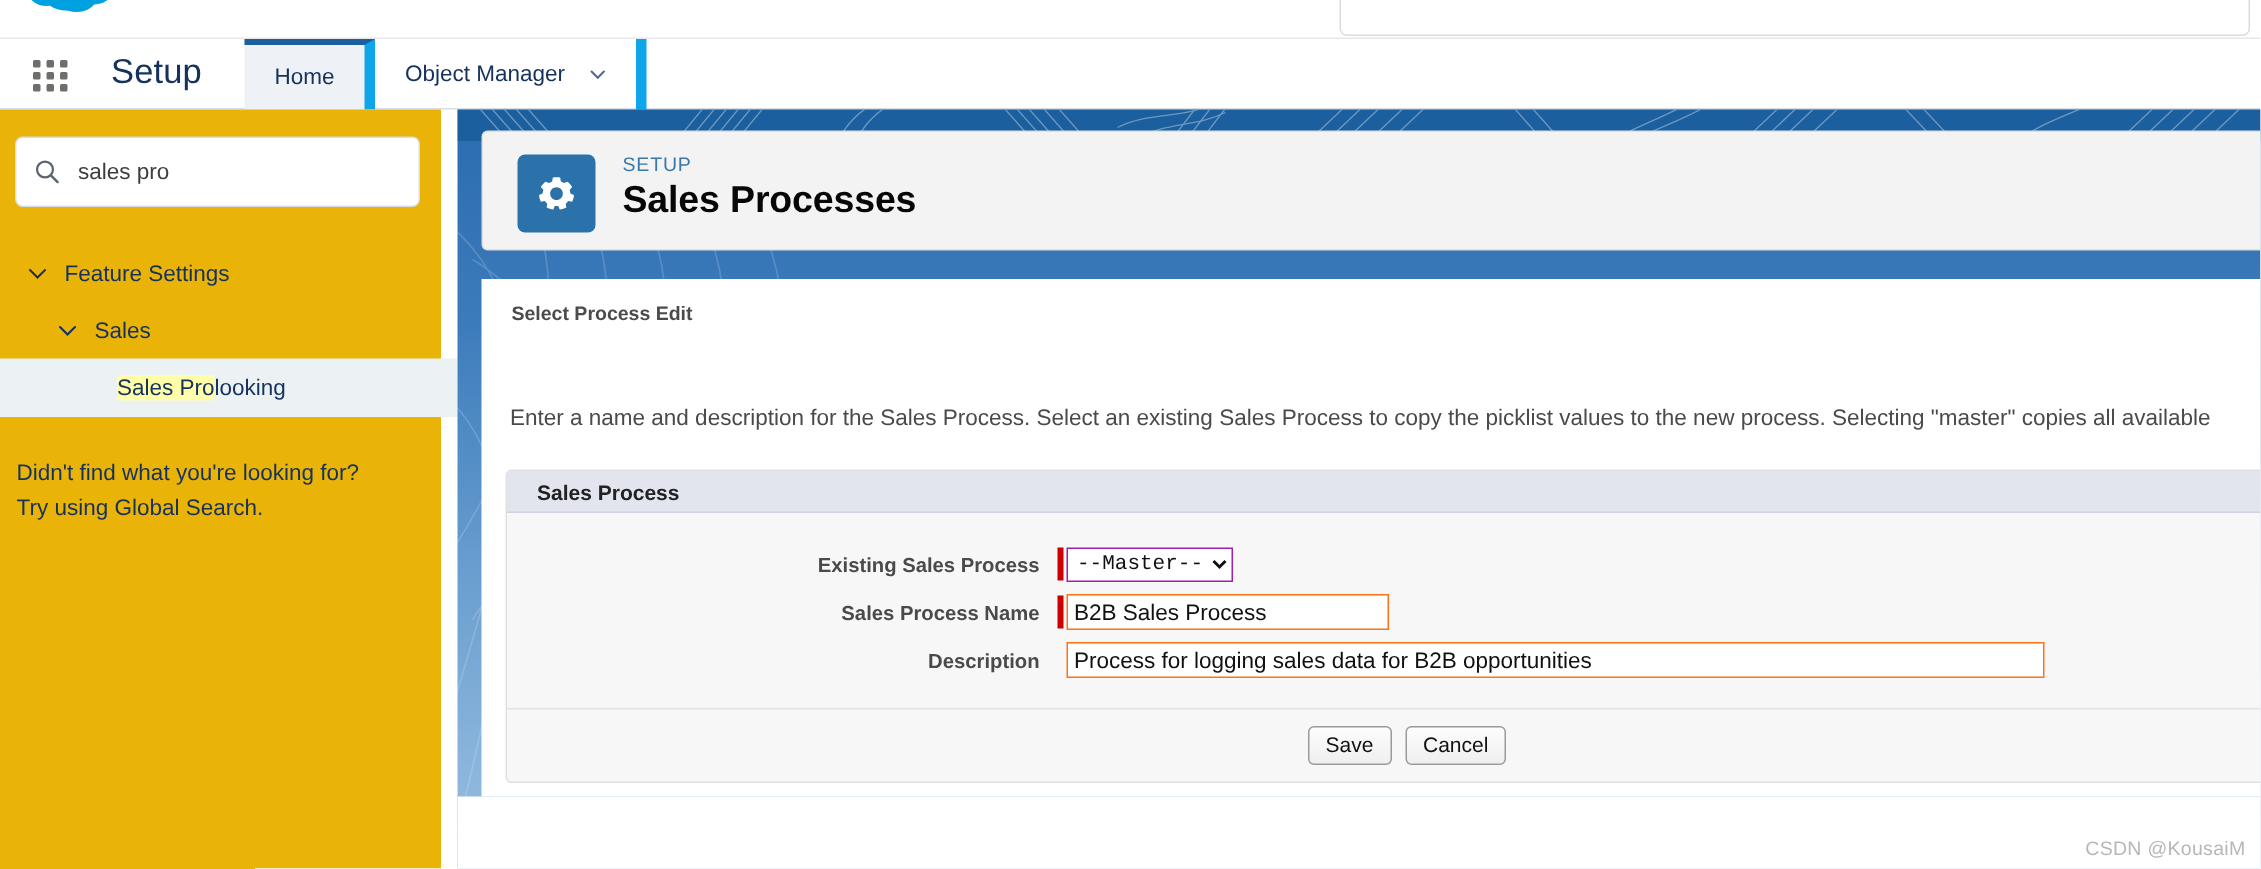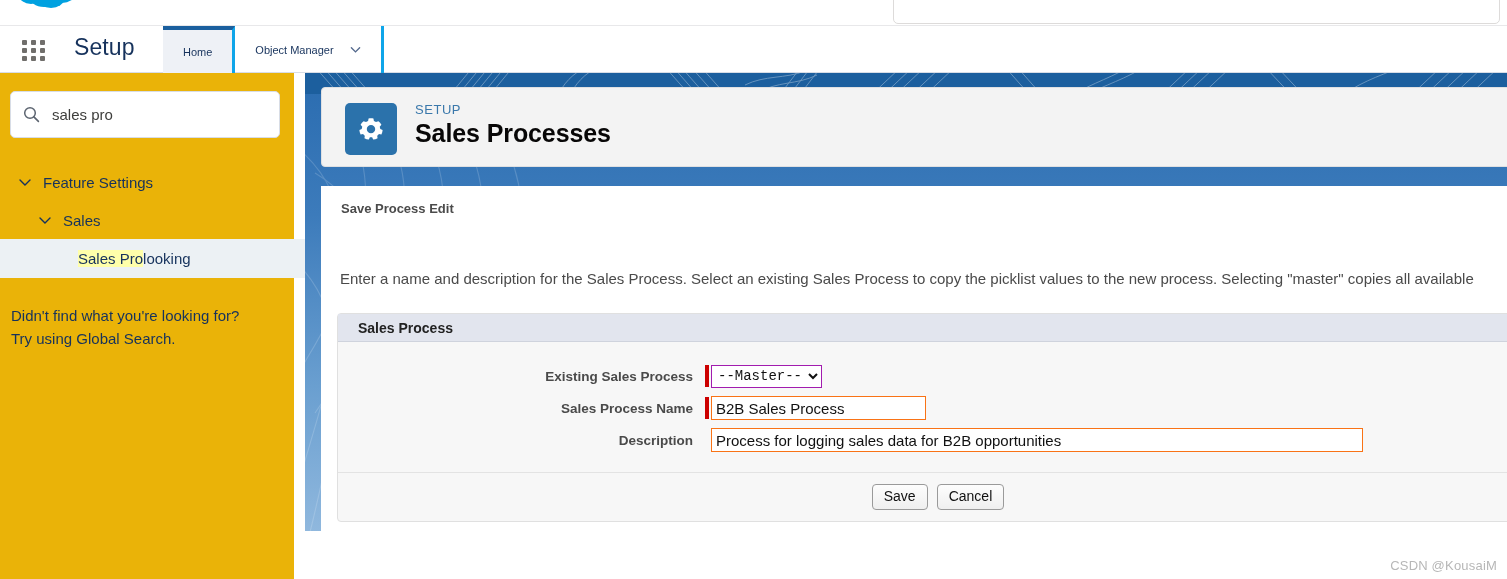--- a/index.html
+++ b/index.html
@@ -64,23 +64,23 @@
     letter-spacing: 0.1px;
   }
   .tabs {
     position: absolute; left: 163px; top: 0;
     height: 47px; display: flex; align-items: stretch;
   }
   .tab {
     position: relative;
     display: flex; align-items: center; justify-content: center;
     padding: 0 20px;
-    font-size: 11px; color: #16325c;
+    font-size: 15px; color: #16325c;
     cursor: pointer;
-    border-right: 3px solid #0ea5e9;
+    border-right: 7px solid #0ea5e9;
     white-space: nowrap;
   }
   .tab.active {
     background: #eef1f6;
     border-top: 4px solid #1b5f9e;
     color: #16325c;
   }
   .tab .chev {
     margin-left: 16px; display: inline-block;
     width: 11px; height: 11px;
@@ -432,21 +432,21 @@
             l-2.5-1.1c-0.1-0.9-0.3-1.7-0.6-2.5l1.8-2.1c-0.8-1.4-1.9-2.7-3.2-3.7l-2.6 0.9c-0.7-0.5-1.4-0.9-2.2-1.2
             l-0.5-2.7C17.8 4.5 16.9 4.4 16 4.4z M16 11.6c2.5 0 4.5 2 4.5 4.5s-2 4.5-4.5 4.5s-4.5-2-4.5-4.5
             S13.5 11.6 16 11.6z"></path>
         </svg>
       </div>
       <div class="ph-eyebrow">SETUP</div>
       <div class="ph-title">Sales Processes</div>
     </div>
 
     <div class="content-card">
-      <div class="crumb">Save Process Edit</div>
+      <div class="crumb">Select Process Edit</div>
       <div class="intro">Enter a name and description for the Sales Process. Select an existing Sales Process to copy the picklist values to the new process. Selecting "master" copies all available</div>
 
       <div class="form-panel">
         <div class="form-panel-head">Sales Process</div>
 
         <div class="form-rows">
 
           <div class="frow" style="margin-top:18px">
             <div class="lbl">Existing Sales Process</div>
             <div class="req-bar"></div>

